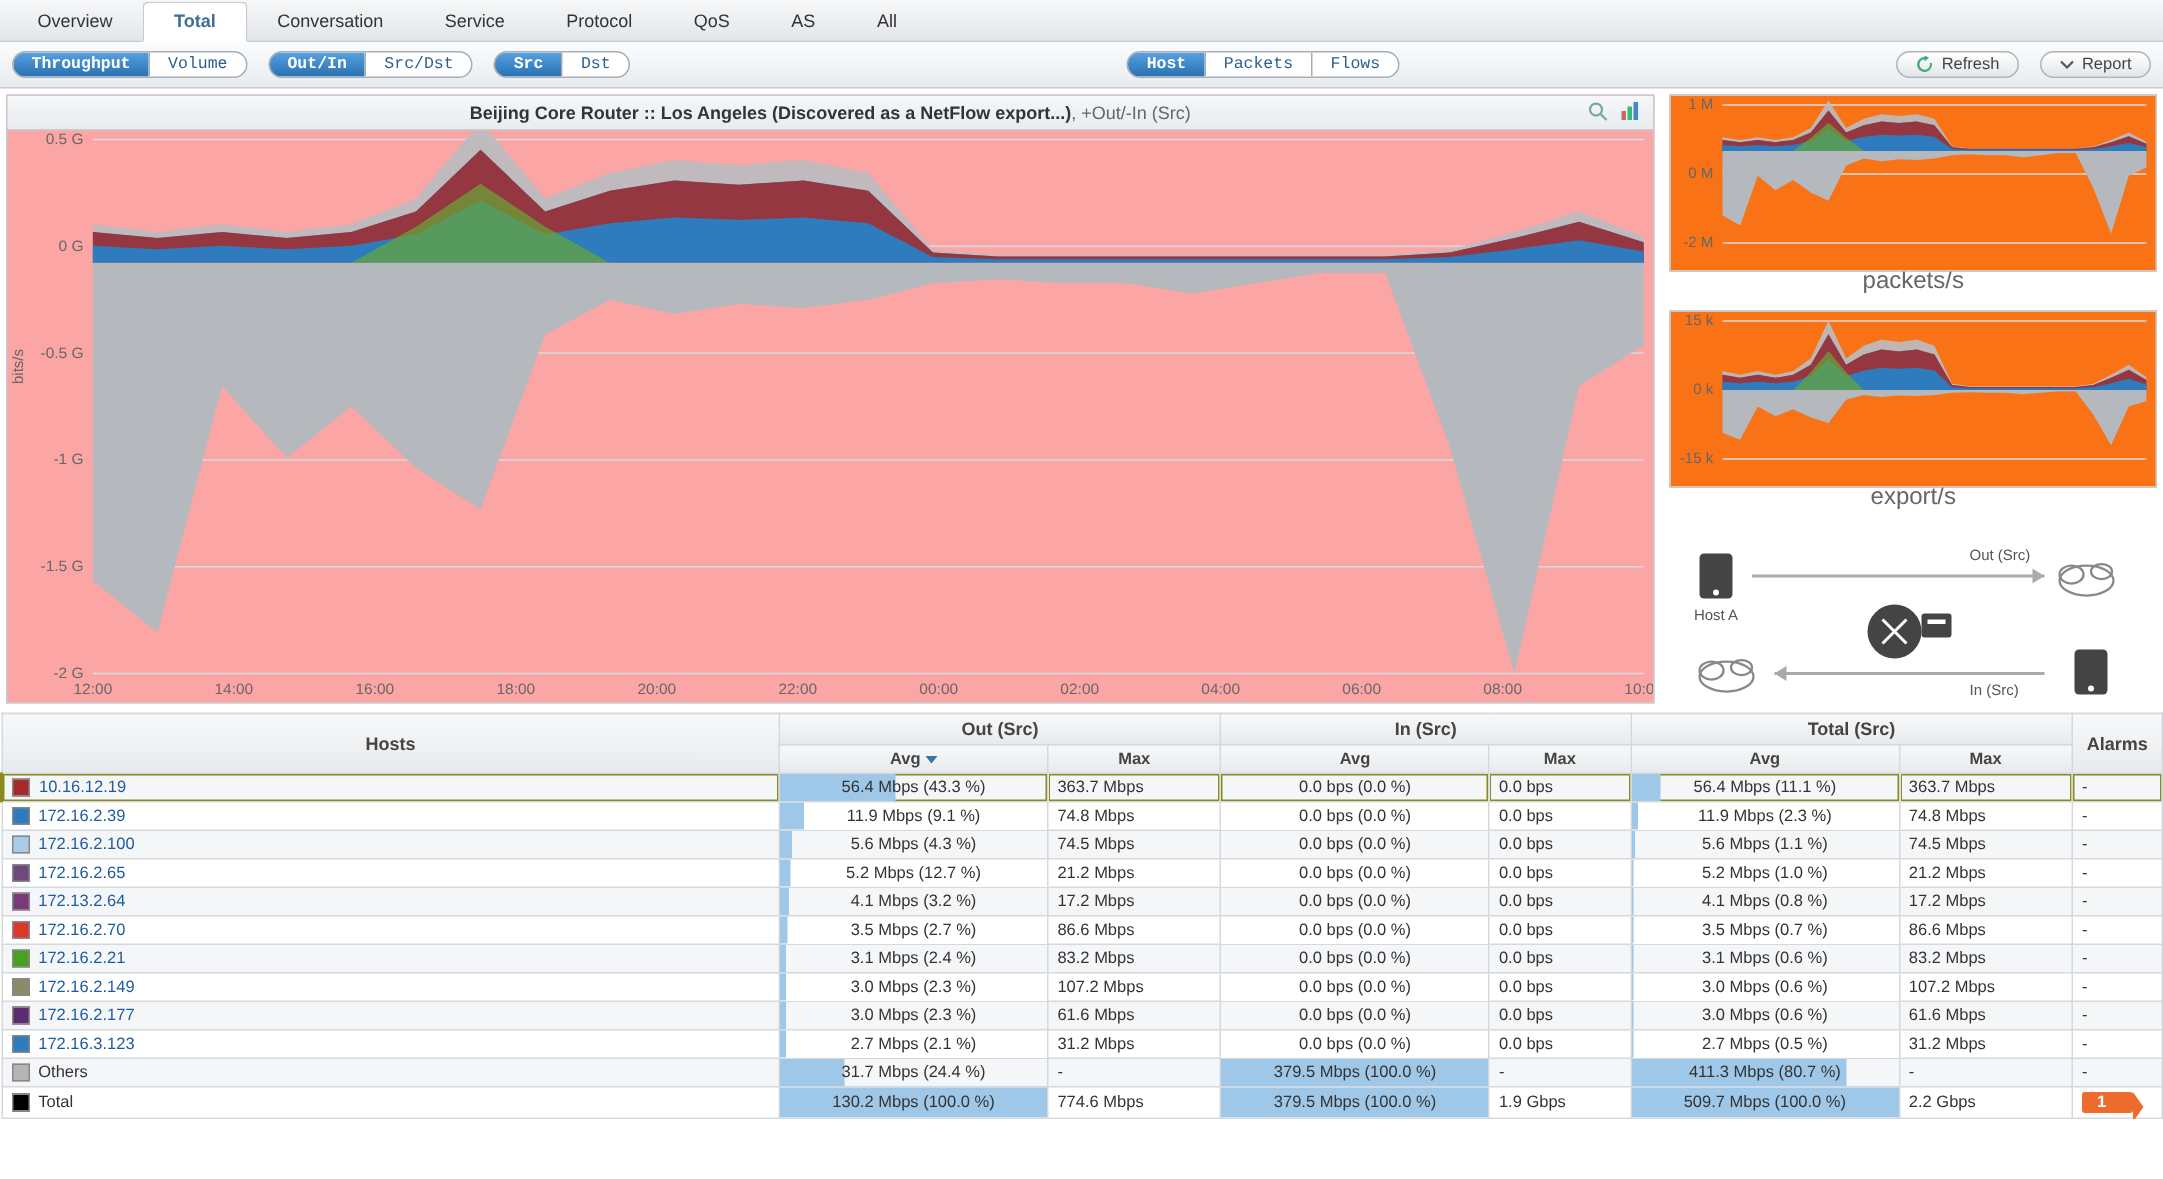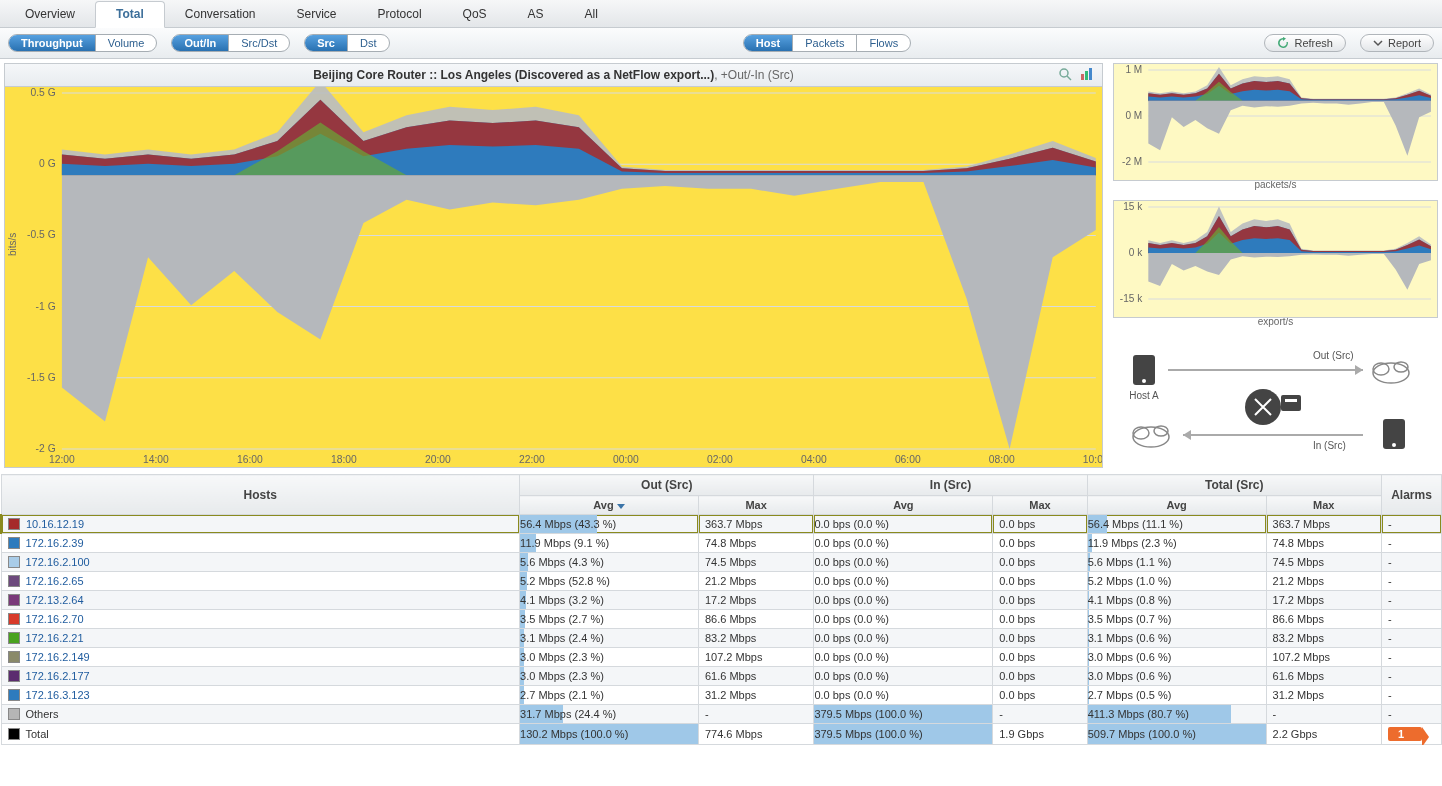--- a/index.html
+++ b/index.html
@@ -20,62 +20,62 @@
     border-radius:4px 4px 0 0; color:#3d6f9a; font-weight:600;
     position:relative; top:1px;
   }
 
   
   .toolbar {
     display:flex; align-items:center; padding:6px 8px;
     background:linear-gradient(#fbfcfd,#e8ecef);
     border-bottom:1px solid #c6cbd0; gap:14px;
   }
-  .pill-group { display:inline-flex; border:1px solid #a6adb3; border-radius:12px; overflow:hidden; background:#fff;}
+  .pill-group { display:inline-flex; border:1px solid #a6adb3; border-radius:12px; overflow:hidden; background:#fff;font-family:Liberation Mono, monospace;}
   .pill { padding:2px 12px; cursor:pointer; color:#2d5f8f; border-right:1px solid #a6adb3;}
   .pill:last-child{border-right:none;}
   .pill.active { background:linear-gradient(#57a1e0,#2971b1); color:#fff; font-weight:600;}
   .toolbar-spacer { flex:1; }
   .action-btn {
     display:inline-flex; align-items:center; gap:5px; padding:2px 12px; cursor:pointer;
     border:1px solid #b0b5ba; background:linear-gradient(#fff,#e3e6e9); border-radius:12px;
     color:#444;
   }
   .action-btn svg{display:block;}
 
   
   .chart-row { display:flex; gap:10px; padding:4px 4px 0; }
-  .chart-main { flex:1; border:1px solid #c6cbd0; background:#fde047; position:relative;text-align:right; }
+  .chart-main { flex:1; border:1px solid #c6cbd0; background:#fca5a5; position:relative;text-align:right; }
   .chart-main-header{
     display:flex; align-items:center; justify-content:center; padding:4px 8px; font-size:12px;
     background:linear-gradient(#f5f7f9,#e8ecef); border-bottom:1px solid #c6cbd0; position:relative;
   }
   .chart-main-header .sub{color:#666;}
   .chart-main-header .tools{position:absolute; right:8px; top:3px; display:flex; gap:8px;}
   .chart-side { width:325px; display:flex; flex-direction:column; gap:10px; }
-  .mini-chart { border:1px solid #c6cbd0; background:#fef9c3; height:118px; position:relative;}
-  .mini-label{ text-align:center; font-size:10px; color:#666; margin-top:-2px;}
+  .mini-chart { border:1px solid #c6cbd0; background:#f97316; height:118px; position:relative;}
+  .mini-label{ text-align:center; font-size:16px; color:#666; margin-top:-2px;}
   .chart-svg{display:block;}
 
   .diagram { height:118px; position:relative; font-size:11px; color:#555;}
   .diagram svg{display:block;}
 
   
   .data-table { width:100%; border-collapse:collapse; margin-top:6px; }
   .data-table th,.data-table td{
     border:1px solid #d5d9dd; padding:3px 6px; font-size:11px; background:#fff;
   }
   .data-table thead th{
     background:linear-gradient(#f7f8f9,#e7eaec); color:#444; font-weight:600; text-align:center;
   }
   .data-table thead tr.group th{ font-size:12px;}
   .data-table tbody tr:nth-child(odd) td{ background:#f4f6f8; }
   .data-table td.avg-cell{position:relative; padding:0;}
   .avg-bar{position:absolute; left:0; top:0; bottom:0; background:#9fc8e8;}
-  .avg-text{position:relative; padding:0 0;}
+  .avg-text{position:relative; text-align:center; padding:0 0;}
   .host-cell{display:flex; align-items:center; gap:6px;}
   .sw{width:12px;height:12px;border:1px solid #888; flex:0 0 12px;}
   .host-link{color:#1e5b9e; text-decoration:none;}
   .alarm-badge{
     display:inline-block; padding:1px 18px 1px 10px; background:#ed6c2d; color:#fff; font-weight:600;
     position:relative; border-radius:2px;
   }
   .alarm-badge::after{
     content:""; position:absolute; right:-7px; top:0; bottom:0; width:0; height:0;
     border-left:7px solid #ed6c2d; border-top:10px solid transparent; border-bottom:10px solid transparent;
@@ -360,21 +360,21 @@
       </tr>
       <tr>
         <td>
           <div class="host-cell">
             <span class="sw" style="background:#6d4a7d"></span>
             <a href="#" class="host-link">172.16.2.65</a>
           </div>
         </td>
         <td class="avg-cell">
           <div class="avg-bar" style="width:4%"></div>
-          <div class="avg-text">5.2 Mbps (52.8 %)</div>
+          <div class="avg-text">5.2 Mbps (12.7 %)</div>
         </td>
         <td class="num">21.2 Mbps</td>
         <td class="avg-cell">
           <div class="avg-bar" style="width:0%"></div>
           <div class="avg-text">0.0 bps (0.0 %)</div>
         </td>
         <td class="num">0.0 bps</td>
         <td class="avg-cell">
           <div class="avg-bar" style="width:1%"></div>
           <div class="avg-text">5.2 Mbps (1.0 %)</div>

